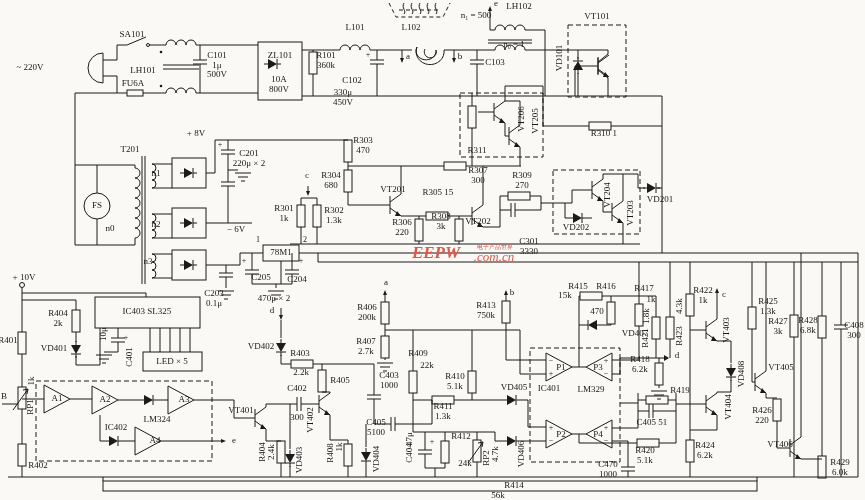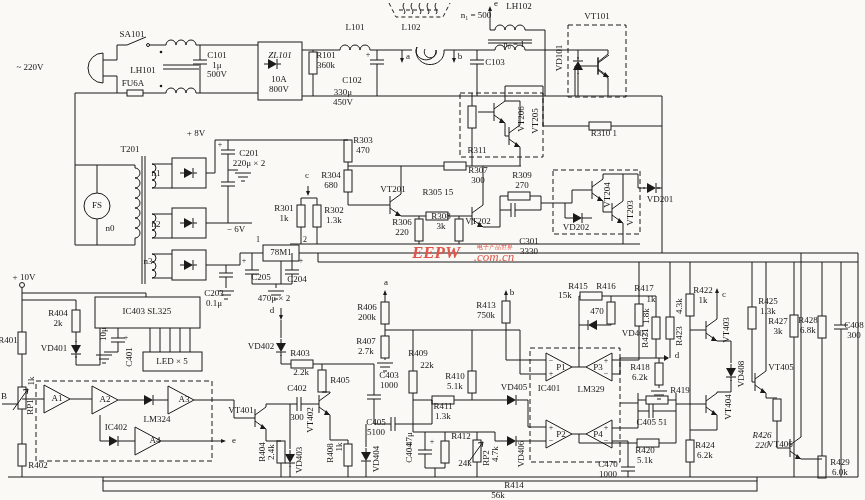--- a/index.html
+++ b/index.html
@@ -217,21 +217,21 @@
 </svg>
 
 <div id="labels">
       <div class="lbl" style="left: 30px; top: 68px;">~ 220V</div>
       <div class="lbl" style="left: 132px; top: 35px;">SA101</div>
       <div class="lbl" style="left: 143px; top: 71px;">LH101</div>
       <div class="lbl" style="left: 133px; top: 84px;">FU6A</div>
       <div class="lbl" style="left: 217px; top: 66px;">C101
 1μ
 500V</div>
-      <div class="lbl" style="left: 280px; top: 56px; font-style: italic;">ZL101</div>
+      <div class="lbl" style="left: 280px; top: 56px;">ZL101</div>
       <div class="lbl" style="left: 279px; top: 85px;">10A
 800V</div>
       <div class="lbl" style="left: 326px; top: 61px;">R101
 360k</div>
       <div class="lbl" style="left: 355px; top: 28px;">L101</div>
       <div class="lbl" style="left: 352px; top: 81px;">C102</div>
       <div class="lbl" style="left: 343px; top: 98px;">330μ
 450V</div>
       <div class="lbl" style="left: 368px; top: 55px; font-size: 8px;">+</div>
       <div class="lbl" style="left: 411px; top: 28px;">L102</div>
@@ -376,39 +376,39 @@
       <div class="lbl" style="left: 578px; top: 287px;">R415</div>
       <div class="lbl" style="left: 606px; top: 287px;">R416</div>
       <div class="lbl" style="left: 597px; top: 312px;">470</div>
       <div class="lbl" style="left: 599px; top: 334px; margin-left: 36px;">VD407</div>
       <div class="lbl" style="left: 644px; top: 289px;">R417</div>
       <div class="lbl" style="left: 651px; top: 300px;">1k</div>
       <div class="lbl v" style="left: 647px; top: 316px;">1.8k</div>
       <div class="lbl v" style="left: 646px; top: 338px;">R421</div>
       <div class="lbl v" style="left: 680px; top: 306px;">4.3k</div>
       <div class="lbl v" style="left: 680px; top: 336px;">R423</div>
-      <div class="lbl" style="left: 640px; top: 373px;">R418
+      <div class="lbl" style="left: 640px; top: 365px;">R418
 6.2k</div>
       <div class="lbl" style="left: 677px; top: 356px;">d</div>
       <div class="lbl" style="left: 703px; top: 296px;">R422
 1k</div>
       <div class="lbl" style="left: 724px; top: 295px;">c</div>
       <div class="lbl v" style="left: 727px; top: 330px;">VT403</div>
       <div class="lbl" style="left: 768px; top: 307px;">R425
 1.3k</div>
       <div class="lbl" style="left: 778px; top: 327px;">R427
 3k</div>
       <div class="lbl" style="left: 808px; top: 326px;">R428
 6.8k</div>
       <div class="lbl" style="left: 854px; top: 331px;">C408
 300</div>
       <div class="lbl v" style="left: 742px; top: 374px;">VD408</div>
       <div class="lbl v" style="left: 729px; top: 407px;">VT404</div>
       <div class="lbl" style="left: 781px; top: 368px;">VT405</div>
-      <div class="lbl" style="left: 762px; top: 441px; font-style: italic;">R426
+      <div class="lbl" style="left: 762px; top: 416px;">R426
 220</div>
       <div class="lbl" style="left: 780px; top: 445px;">VT406</div>
       <div class="lbl" style="left: 705px; top: 451px;">R424
 6.2k</div>
       <div class="lbl" style="left: 680px; top: 391px;">R419</div>
       <div class="lbl" style="left: 652px; top: 423px;">C405  51</div>
       <div class="lbl" style="left: 645px; top: 456px;">R420
 5.1k</div>
       <div class="lbl" style="left: 608px; top: 470px;">C470
 1000</div>

